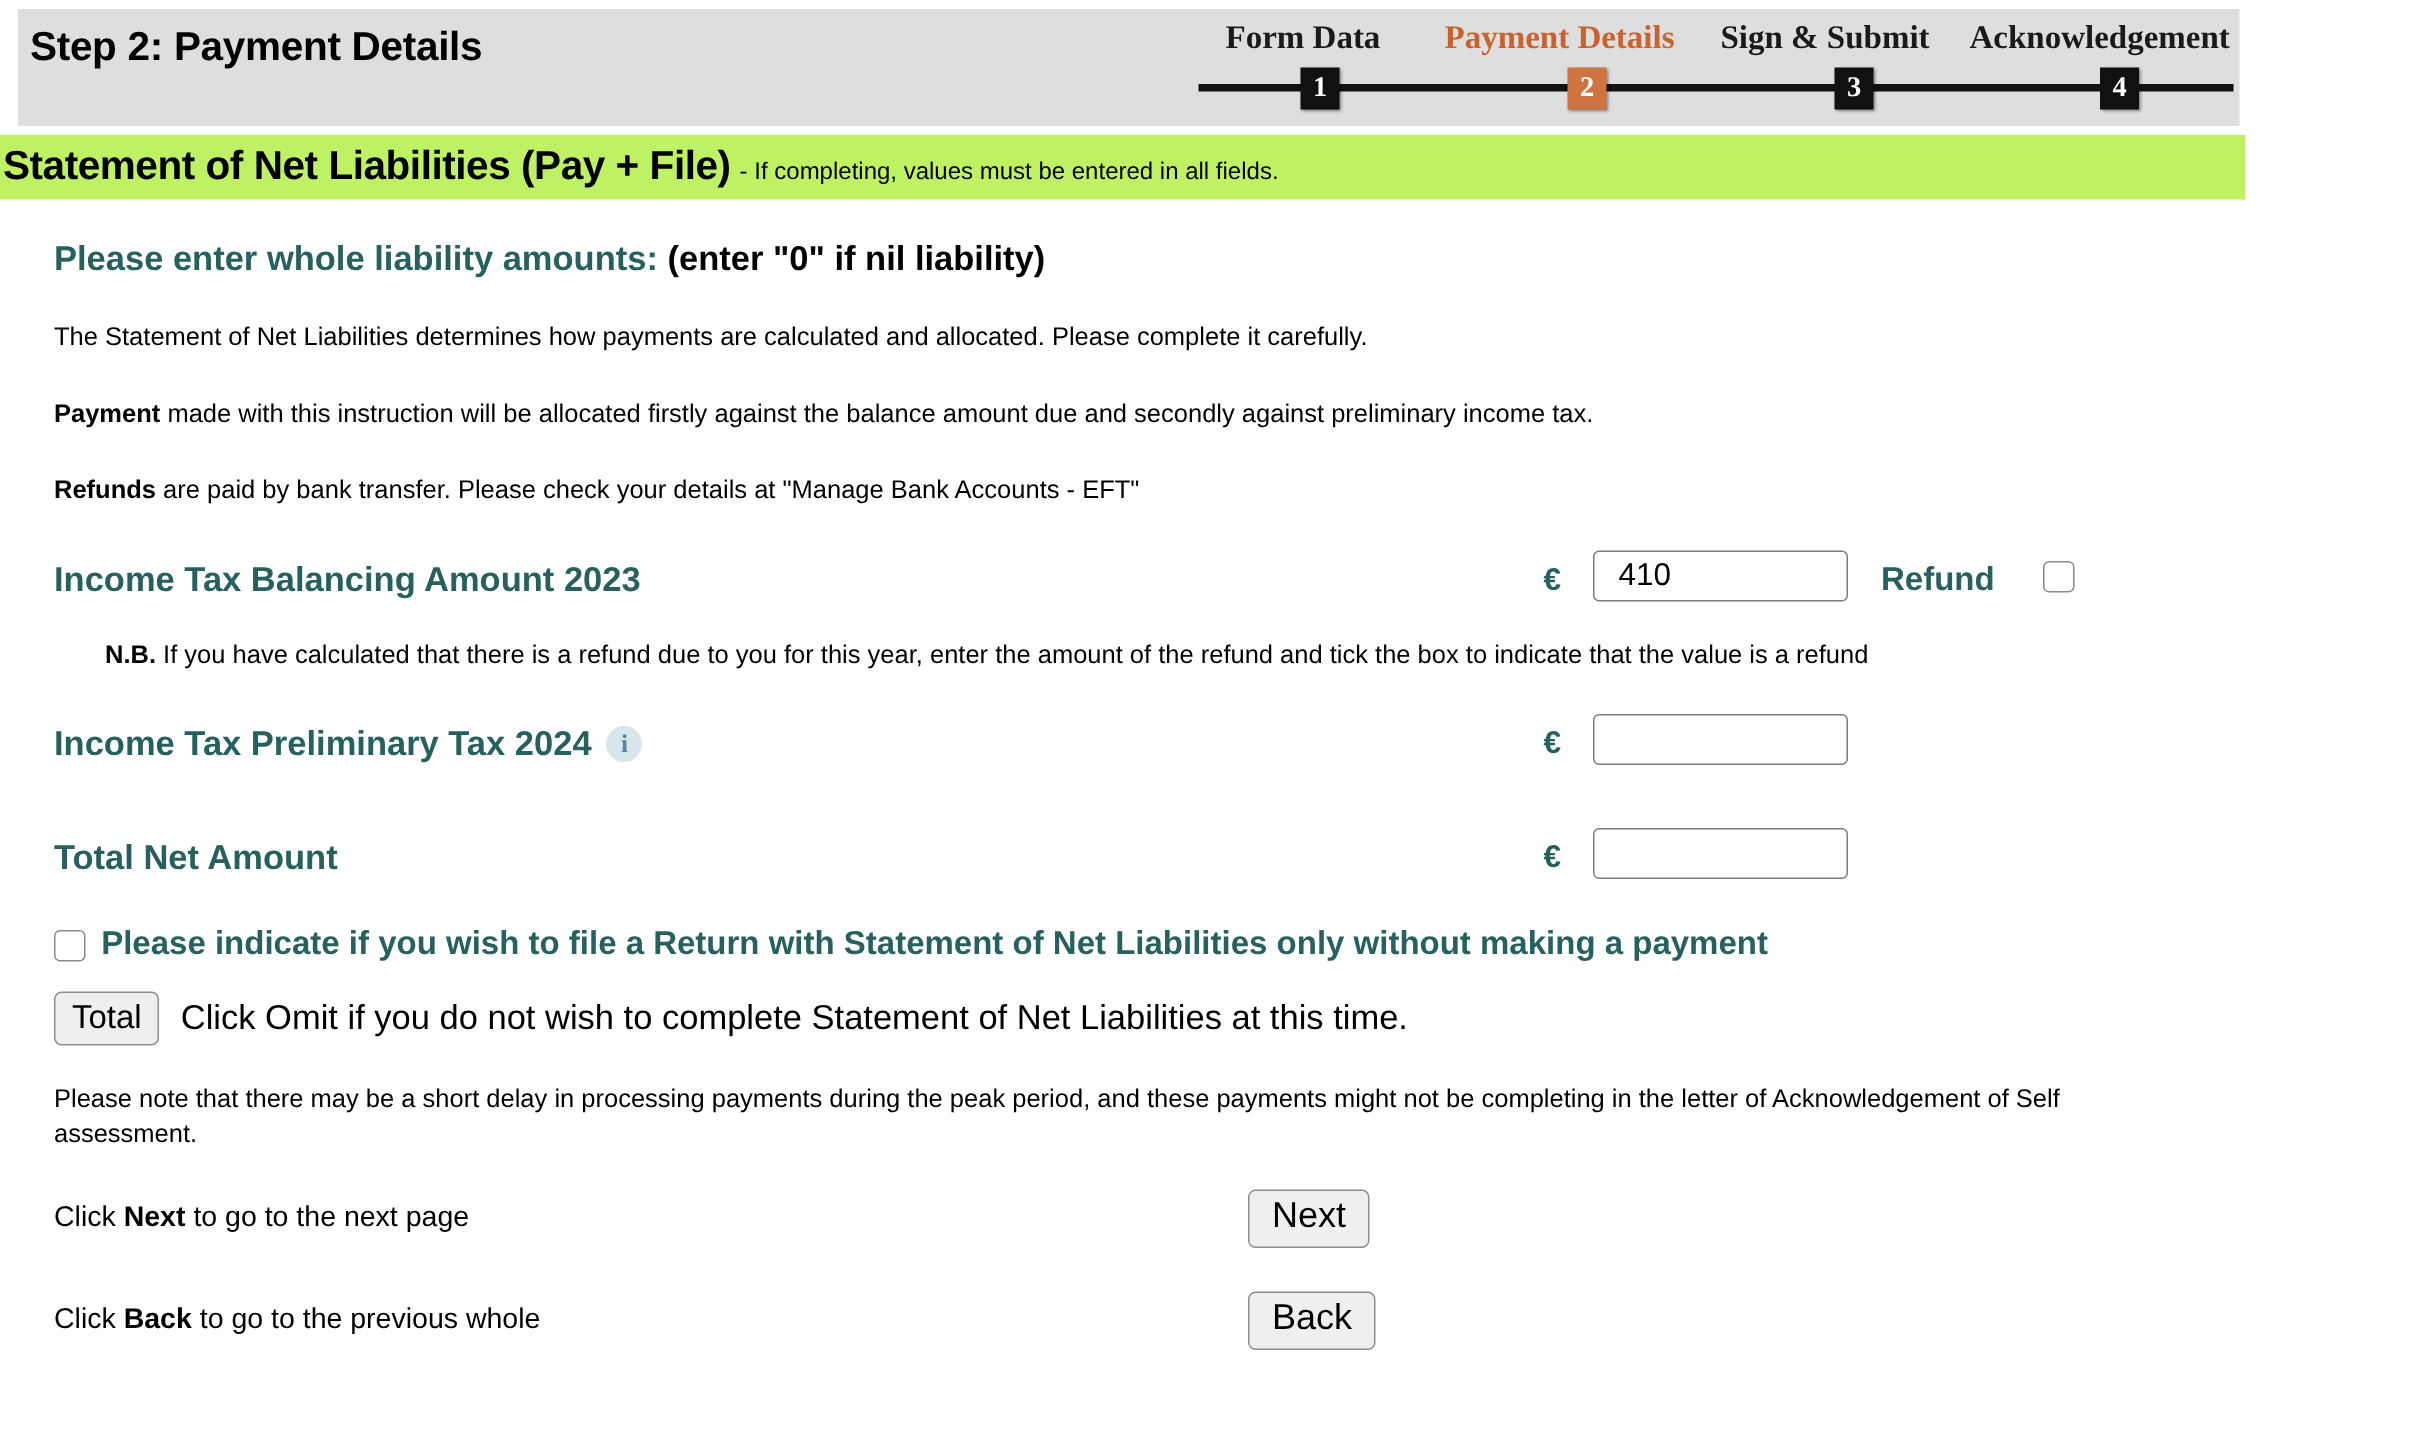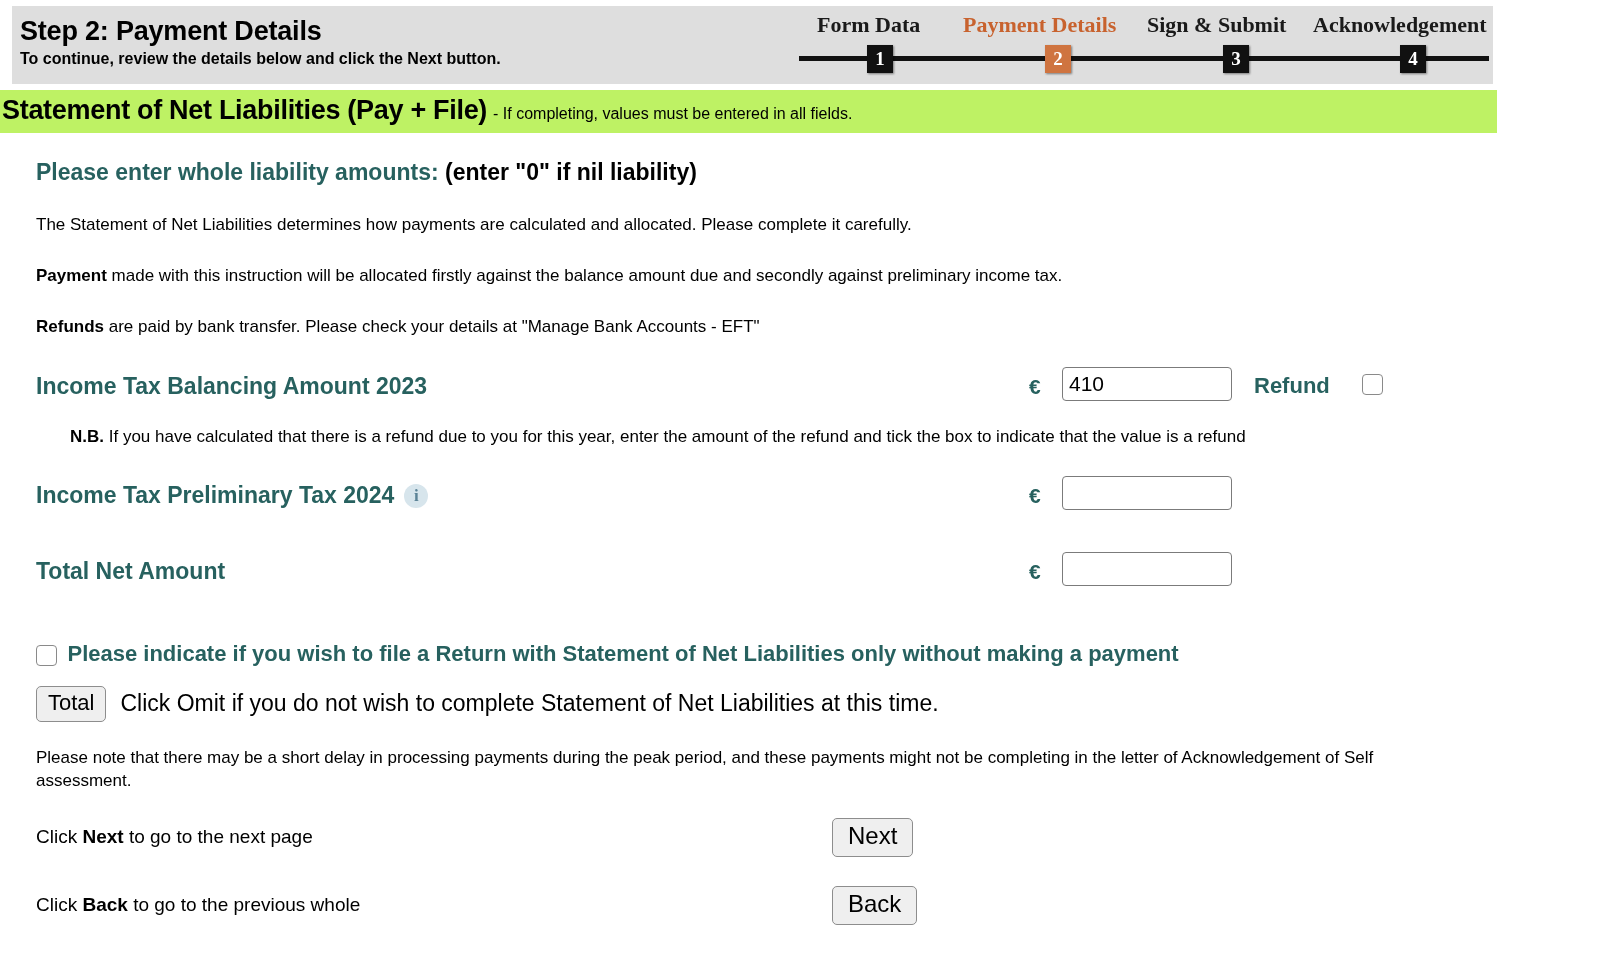--- a/index.html
+++ b/index.html
@@ -188,21 +188,21 @@
     top: 2px;
     width: 170px;
     height: 34px;
     box-sizing: border-box;
     border: 1px solid #7b7b7b;
     border-radius: 4px;
     background: #ffffff;
     font-family: "Liberation Sans", sans-serif;
     font-size: 21px;
     color: #000000;
-    padding: 0 6px;
+    padding: 0 16px;
     outline: none;
   }
   .refund-label {
     position: absolute;
     left: 1218px;
     top: 8px;
     font-size: 22px;
     font-weight: bold;
     color: #27615f;
   }
@@ -227,21 +227,21 @@
 
   .nb-note {
     margin-top: 10px;
     margin-left: 34px;
     font-size: 17px;
     line-height: 1.38;
     max-width: 1250px;
   }
 
   .file-only-row {
-    margin-top: 41px;
+    margin-top: 16px;
     white-space: nowrap;
   }
   .file-only-cb {
     position: relative;
     top: -2px;
     margin-right: 6px;
   }
   .file-only-text {
     font-size: 22px;
     font-weight: bold;
@@ -298,21 +298,20 @@
     padding: 3px 15px 6px 15px;
   }
 </style>
 </head>
 <body>
 
 <div class="top-strip">
 
   <div class="step-banner">
     <div class="step-banner-title">Step 2: Payment Details</div>
-    <div class="step-banner-sub">To continue, review the details below and click the Next button.</div>
   </div>
 
   <div class="progress-box">
     <div class="progress-labels">
       <span class="pl-1">Form Data</span>
       <span class="pl-2">Payment Details</span>
       <span class="pl-3">Sign &amp; Submit</span>
       <span class="pl-4">Acknowledgement</span>
     </div>
     <div class="progress-track">

